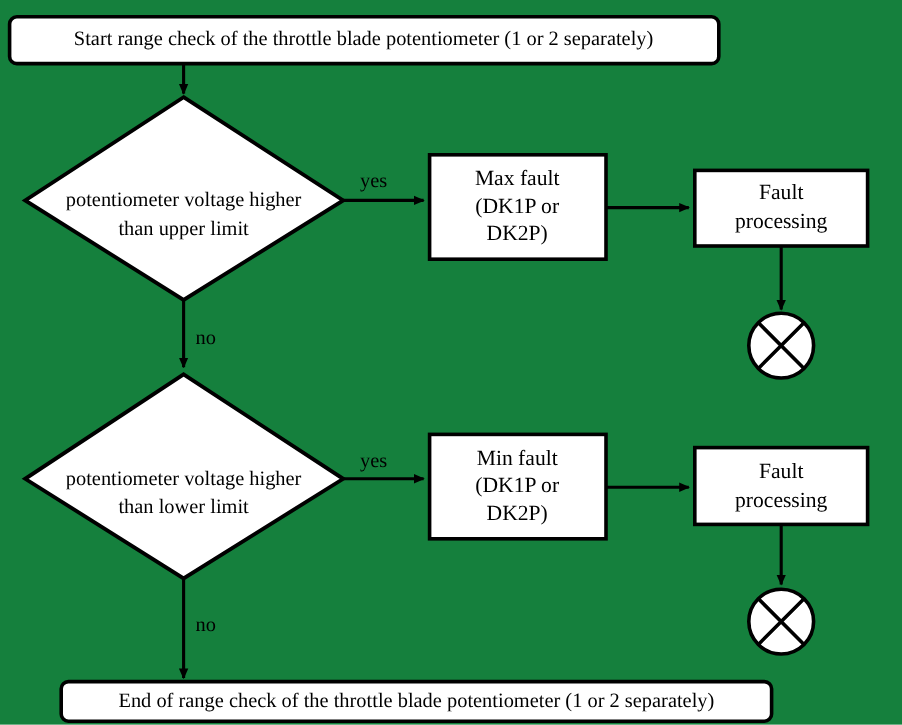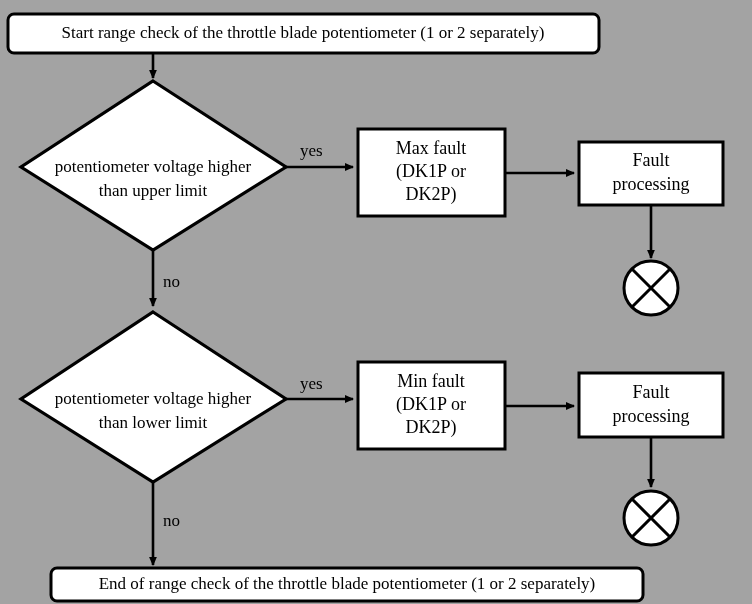--- a/index.html
+++ b/index.html
@@ -7,21 +7,21 @@
     padding: 0;
     background: #ffffff;
   }
   body {
     font-family: "Liberation Serif", "DejaVu Serif", serif;
   }
   #canvas {
     position: relative;
     width: 752px;
     height: 604px;
-    background: #a3a3a3;
+    background: #15803d;
     overflow: hidden;
   }
   svg#flow {
     position: absolute;
     top: 0;
     left: 0;
     width: 752px;
     height: 604px;
     display: block;
   }

